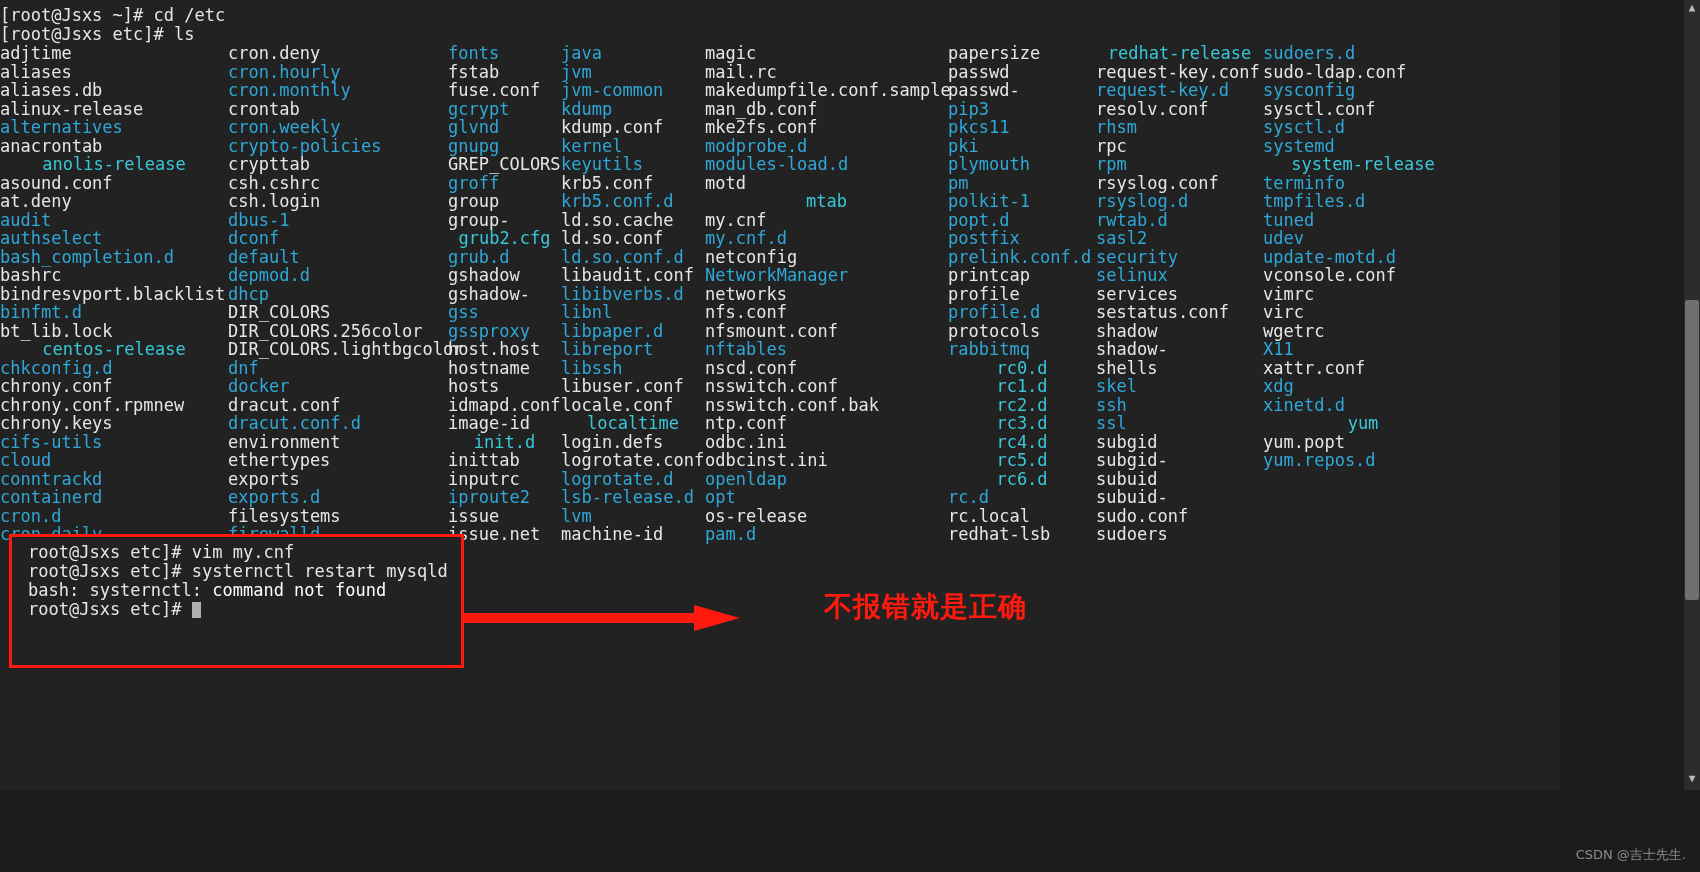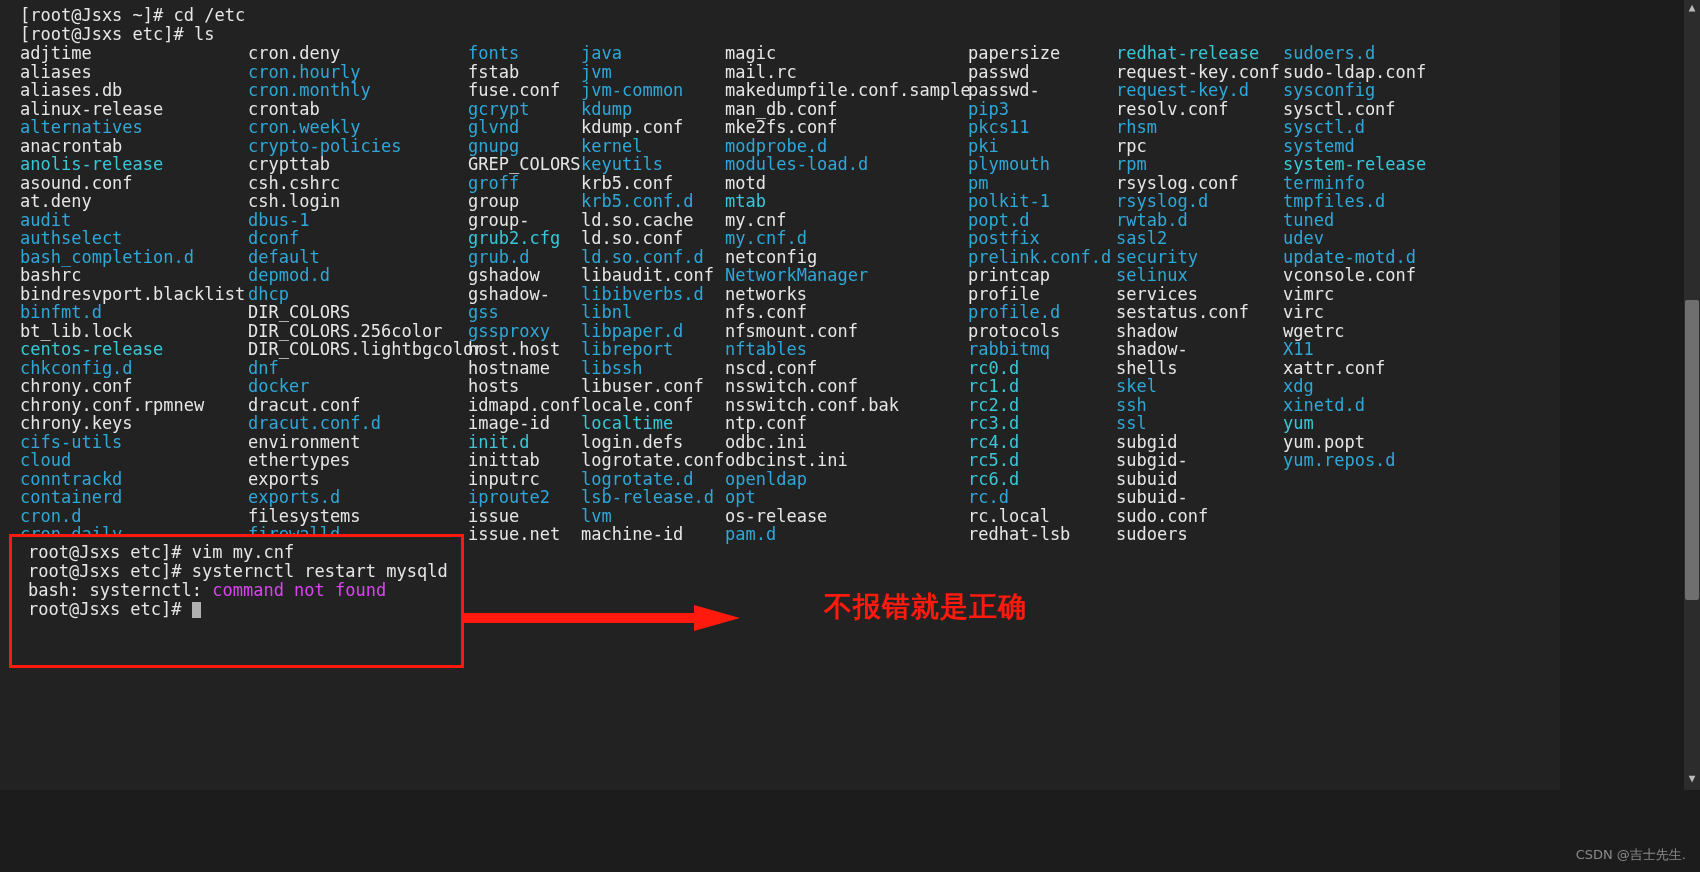--- a/index.html
+++ b/index.html
@@ -16,21 +16,21 @@
     background: #1c1c1c;
     overflow: hidden;
   }
   
   #terminal {
     position: absolute;
     left: 0; top: 0;
     width: 1560px;
     height: 790px;
     background: #222222;
-    padding: 6px 0 0 20px;
+    padding: 6px 0 0 0;
     box-sizing: border-box;
     overflow: hidden;
   }
   .promptline {
     color: #e6e6e6;
     font-size: 17px;
     line-height: 18.5px;
     white-space: pre;
     letter-spacing: 0px;
   }
@@ -43,21 +43,21 @@
   }
   .col { display: block; }
   .entry {
     font-size: 17px;
     line-height: 18.5px;
     white-space: pre;
     color: #e6e6e6;
   }
   .dir { color: #2fa8d8; }
   .file { color: #e6e6e6; }
-  .link { color: #38c8d8; }
+  .link { color: #38c8d8; text-align: center; }
 
   
   #scrollbar-track {
     position: absolute;
     right: 0; top: 0;
     width: 16px;
     height: 790px;
     background: #2c2c2c;
   }
   #scrollbar-thumb {
@@ -92,21 +92,21 @@
   }
   #redbox-lines {
     padding: 6px 0 0 16px;
   }
   .termline {
     font-size: 17px;
     line-height: 19px;
     white-space: pre;
     color: #e6e6e6;
   }
-  .err-yellow { color: #d946ef; }
+  .err-yellow { color: #ffffff; }
   .cursor-block {
     display: inline-block;
     width: 9px; height: 16px;
     background: #b0b0b0;
     vertical-align: -3px;
   }
 
   
   #arrow {
     position: absolute;

